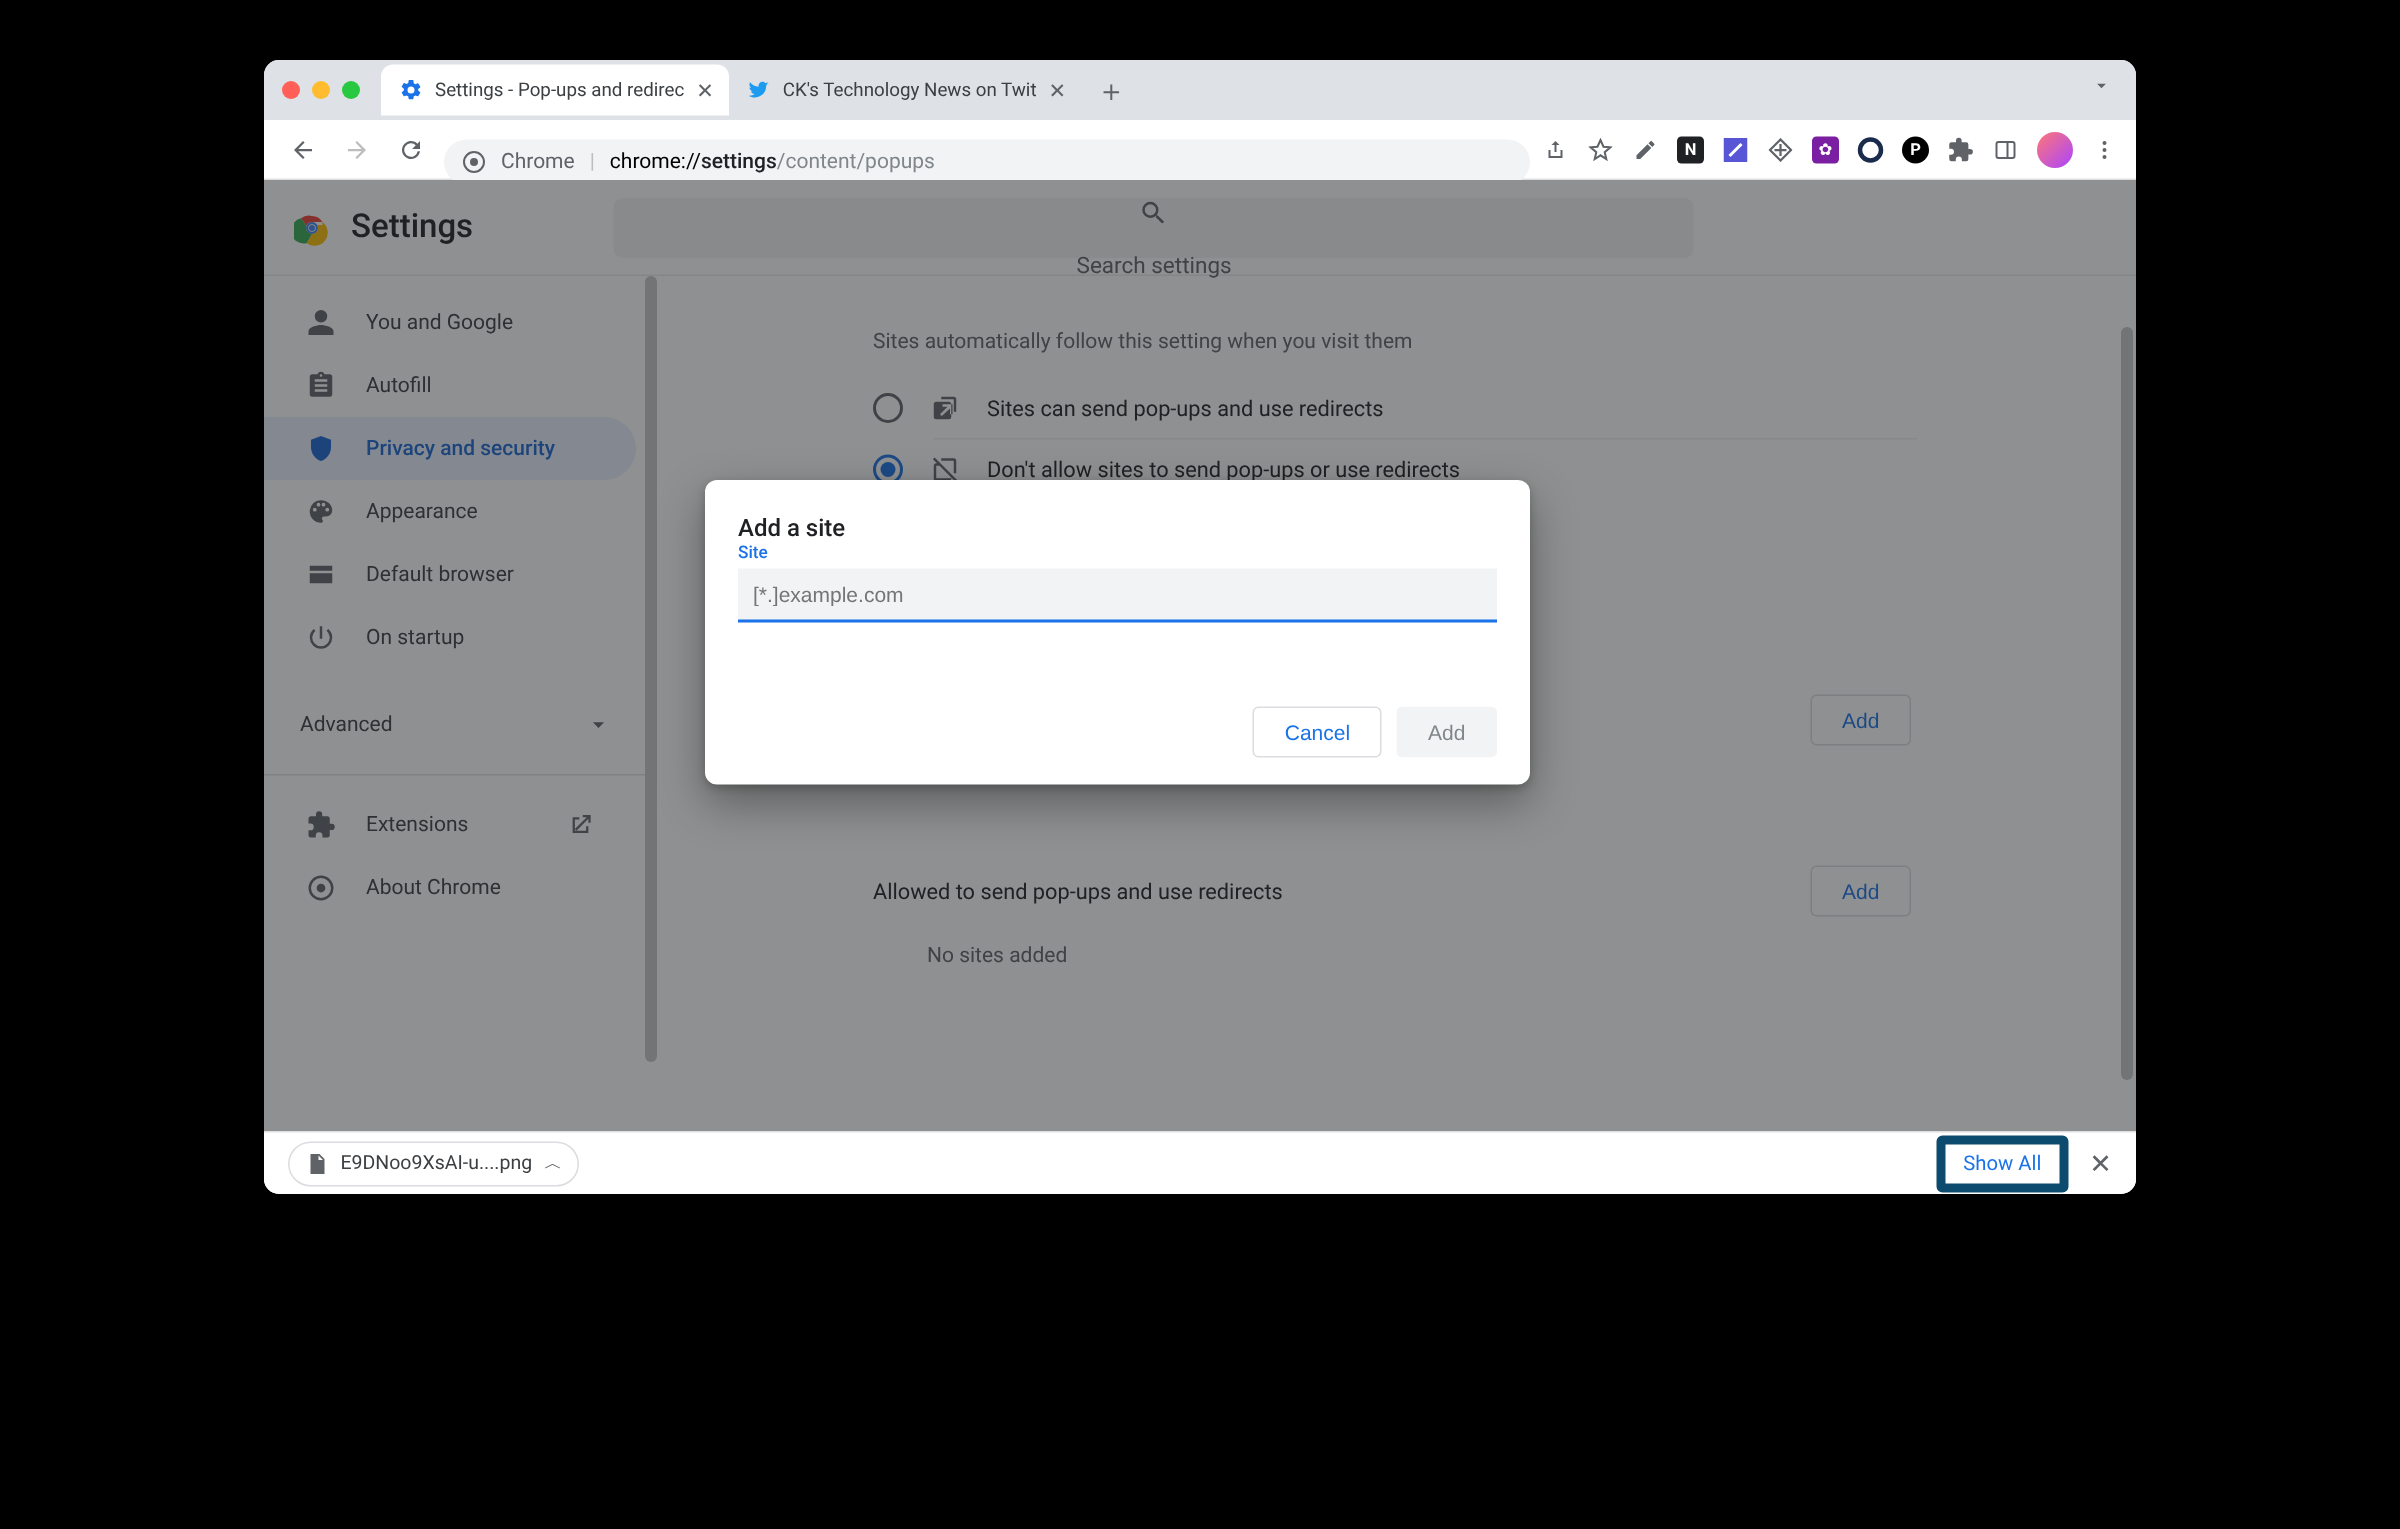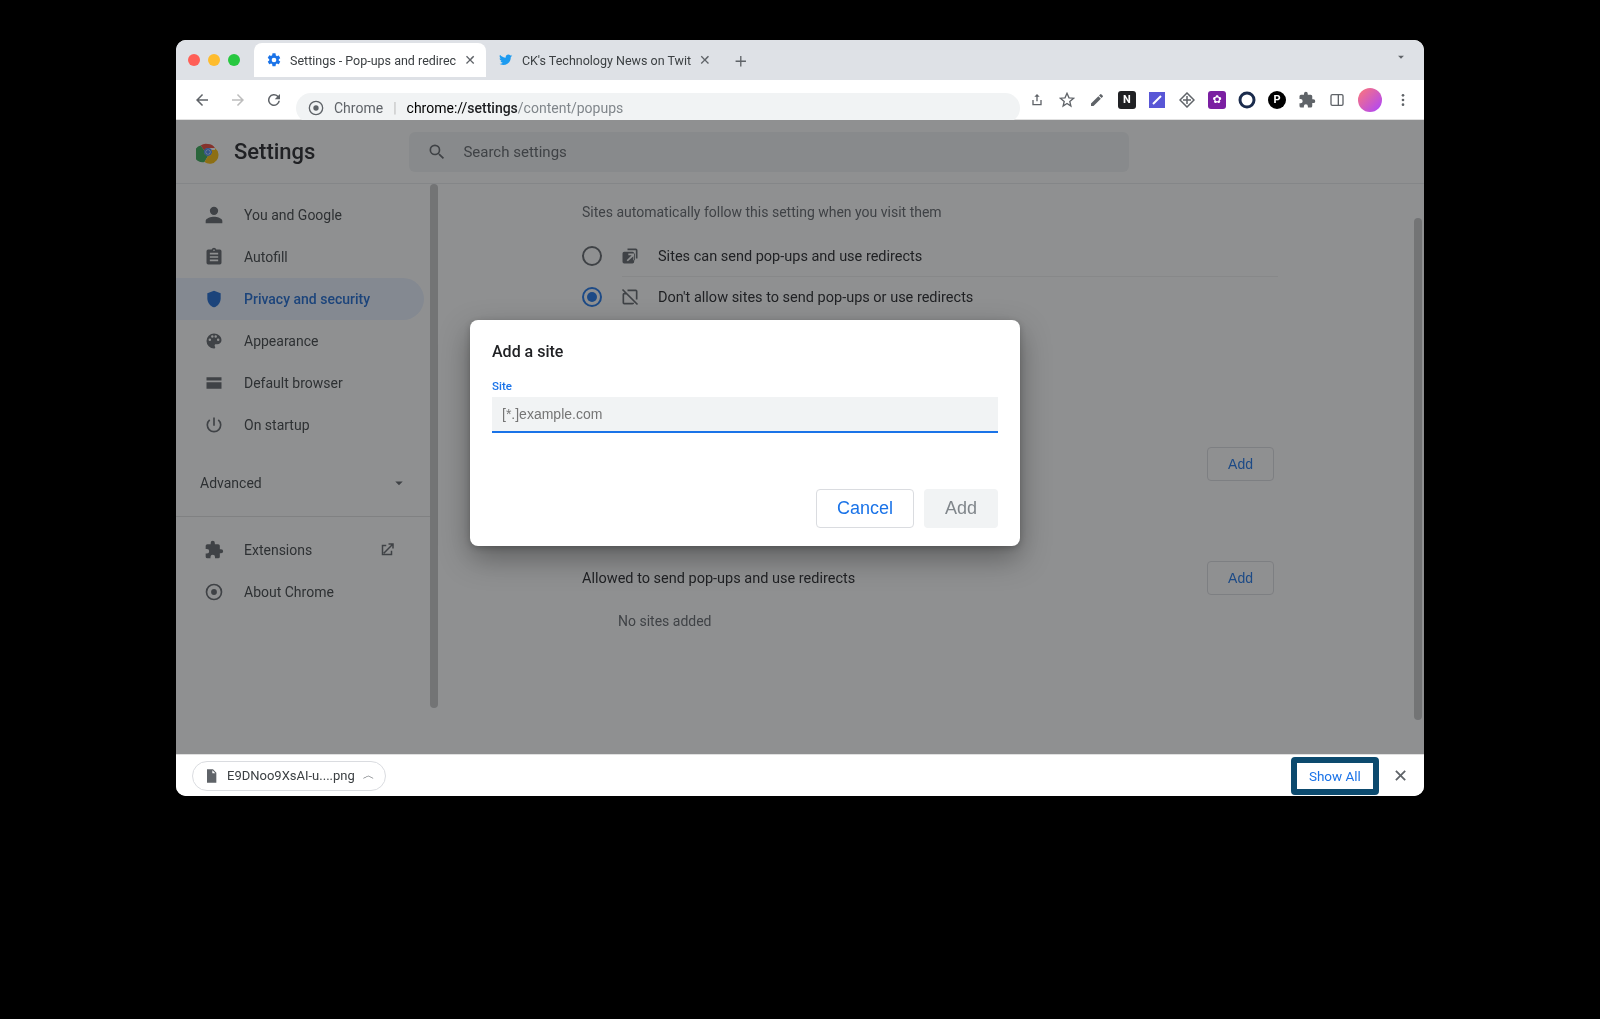--- a/index.html
+++ b/index.html
@@ -73,21 +73,21 @@
     background:#fff;
     z-index:2;
   }
   .settings-logo{display:flex;align-items:center;gap:14px;}
   .settings-title{font-size:22px;color:#202124;font-weight:500;}
   .search-wrap{flex:0 0 720px;margin-left: 40px;}
   .search-box{
     width: 100%; max-width: 720px; height:40px;
     background:#f1f3f4;border-radius:6px;
     display:flex;align-items:center;gap:16px;padding:0 18px;
-    color:#5f6368;font-size:15px;
+    color:#5f6368;font-size:15px;flex-direction:column;
   }
   
   .sidebar{
     position:absolute; top:64px; left:0;
     width:256px; height:calc(100% - 64px);
     overflow:auto; padding-top:10px;
   }
   .sidebar::-webkit-scrollbar{width:6px}
   .side-item{
     display:flex;align-items:center;gap:20px;
@@ -104,21 +104,21 @@
   .side-divider{height:1px;background:#e0e0e0;margin:12px 0;}
   .side-item .ext-link{margin-left:auto;color:#5f6368;}
   
   .main{
     position:absolute;top:64px;left:256px;right:0;height:calc(100% - 64px);
     overflow:auto;padding:20px 0;
   }
   .panel{
     max-width:700px;margin:0 auto;
   }
-  .subhead{font-size:14px;color:#5f6368;margin:0 0 16px 4px;}
+  .subhead{font-size:14px;color:#5f6368;margin:16px 0 16px 4px;}
   .radio-row{display:flex;align-items:center;gap:18px;padding:10px 4px;font-size:14.5px;color:#202124;}
   .radio-outer{width:20px;height:20px;border:2px solid #5f6368;border-radius:50%;display:flex;align-items:center;justify-content:center;flex-shrink:0;}
   .radio-outer.checked{border-color:#1a73e8;}
   .radio-inner{width:10px;height:10px;border-radius:50%;background:#1a73e8;display:none;}
   .radio-outer.checked .radio-inner{display:block}
   .row-icon{width:20px;height:20px;color:#5f6368;flex-shrink:0;display:flex;align-items:center;justify-content:center;}
   .section-gap{height:120px;}
   .section-row{display:flex;align-items:center;justify-content:space-between;padding:10px 4px;}
   .section-label{font-size:14.5px;color:#202124;}
   .add-btn{
@@ -131,28 +131,28 @@
     position:absolute;inset:0;background:rgba(32,33,36,.5);z-index:50;
   }
   
   .dialog{
     position:absolute;z-index:60;
     top:200px;left:50%;transform:translateX(-60%);
     width:550px;background:#fff;border-radius:8px;
     box-shadow:0 12px 30px rgba(0,0,0,.35),0 2px 6px rgba(0,0,0,.2);
     padding:22px 22px 18px;
   }
-  .dialog h2{font-size:16px;font-weight:500;color:#202124;margin-bottom:18px;}
+  .dialog h2{font-size:16px;font-weight:500;color:#202124;}
   .field-label{font-size:11.5px;color:#1a73e8;font-weight:500;margin-bottom:4px;}
   .field-input{
     width:100%;height:36px;border:none;border-bottom:2px solid #1a73e8;
     background:#f1f3f4;padding:0 10px;font-size:14px;color:#5f6368;outline:none;
   }
   .dialog-actions{display:flex;justify-content:flex-end;gap:10px;margin-top:56px;}
-  .btn{font-size:18px;font-weight:500;padding:8px 20px;border-radius:4px;cursor:pointer;border:1px solid transparent;}
+  .btn{font-size:14px;font-weight:500;padding:8px 20px;border-radius:4px;cursor:pointer;border:1px solid transparent;}
   .btn.cancel{color:#1a73e8;border-color:#dadce0;background:#fff;}
   .btn.confirm{color:#80868b;background:#f1f3f4;cursor:default;}
   
   .dlshelf{
     position:absolute;bottom:0;left:0;right:0;height:42px;
     border-top:1px solid #e0e0e0;background:#fff;
     display:flex;align-items:center;padding:0 16px;gap:14px;
   }
   .dl-item{
     display:flex;align-items:center;gap:8px;border:1px solid #dadce0;border-radius:16px;

